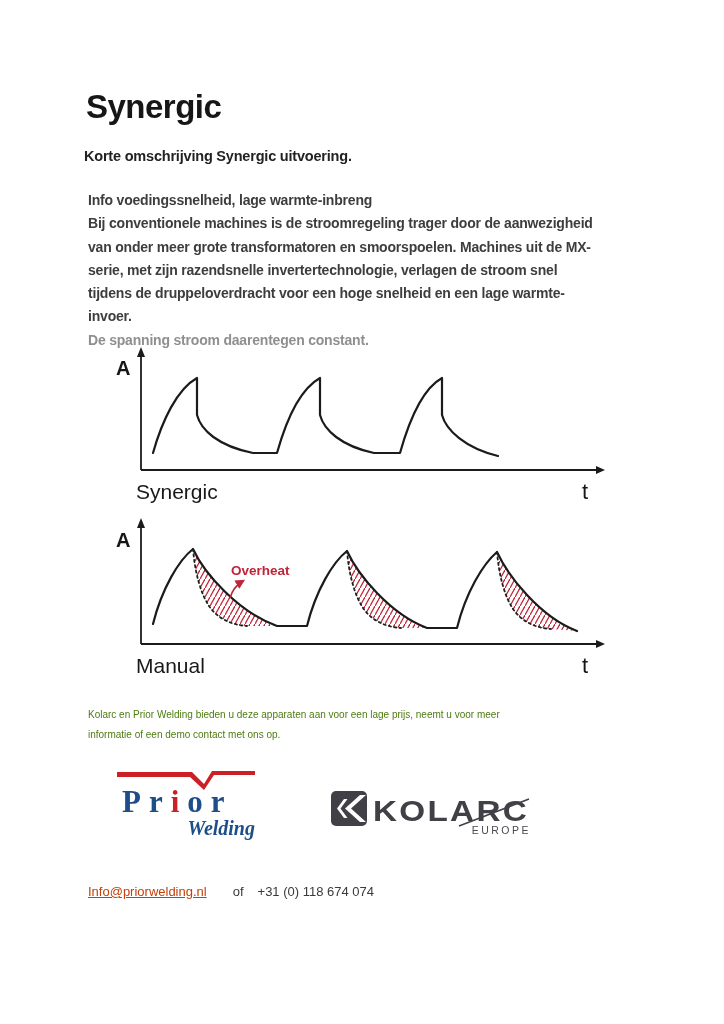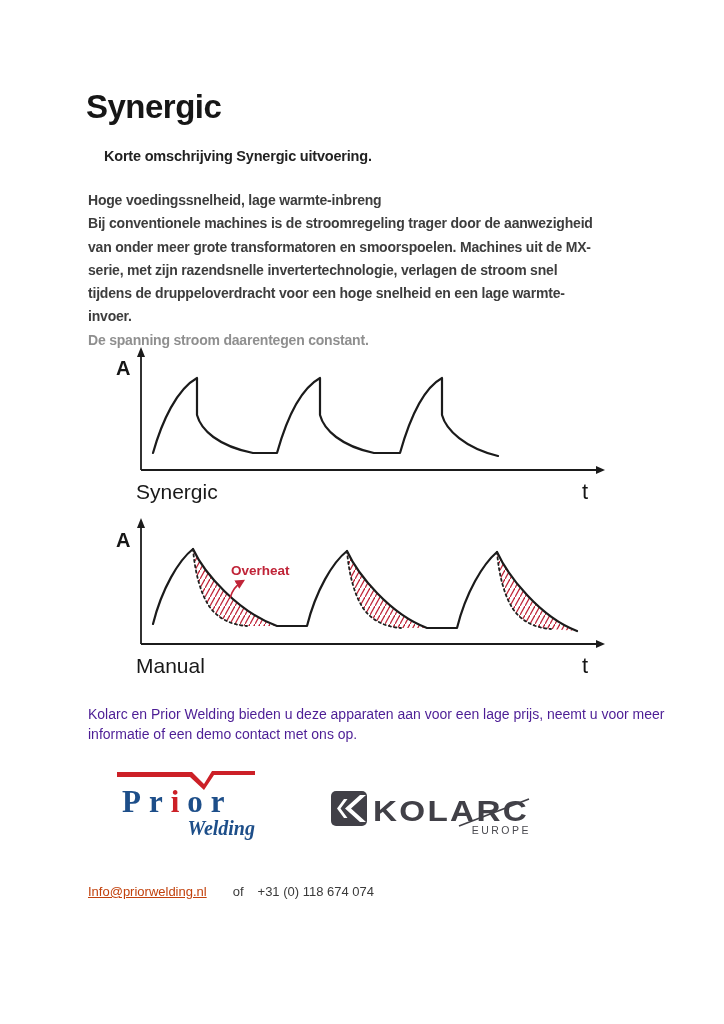--- a/index.html
+++ b/index.html
@@ -9,21 +9,21 @@
     position:relative; width:724px; height:1024px; background:#ffffff;
     overflow:hidden; margin:0 auto;padding-left:20px;
   }
   .abs { position:absolute; }
 
   .title {
     left:86px; top:88px; font-size:33px; font-weight:700; color:#161616;
     letter-spacing:-0.5px;
   }
   .subtitle {
-    left:104px; top:148px; font-size:14.5px; font-weight:700; color:#222222;
+    left:84px; top:148px; font-size:14.5px; font-weight:700; color:#222222;
     letter-spacing:-0.2px;
   }
   .intro {
     left:88px; top:189px; font-size:14px; font-weight:700; color:#3d3d3d;
     line-height:23.3px; white-space:pre; letter-spacing:-0.2px;
   }
   .intro .note { color:#8f8f8f; }
 
   .chart { position:absolute; left:100px; }
   .chart1 { top:346px; }
@@ -35,21 +35,21 @@
   .chart .dotted { stroke:#20201f; stroke-width:1.8; fill:none;
                    stroke-dasharray:2.2,3.2; stroke-linecap:round; }
   .chart .hatchfill { stroke:none; }
   .chart .y-label { font-size:20px; font-weight:700; fill:#161616; }
   .chart .t-label { font-size:22px; fill:#161616; }
   .chart .caption { font-size:21px; fill:#191919; }
   .chart .overheat { font-size:13.5px; font-weight:700; }
   .chart .oh-arrow { fill:none; stroke-width:1.6; }
 
   .outro {
-    left:88px; top:705px; font-size:14px; font-weight:400; color:#4c1d95;
+    left:88px; top:705px; font-size:10px; font-weight:400; color:#4d7c0f;
     line-height:19.5px; white-space:pre;
   }
 
   .prior-logo { position:absolute; left:112px; top:766px; }
   .prior-word { font-family:"Liberation Serif", serif; font-weight:700;
                 font-size:31px; letter-spacing:8px; }
   .prior-sub  { font-family:"Liberation Serif", serif; font-weight:700;
                 font-style:italic; font-size:20px; }
   .kolarc-logo { position:absolute; left:329px; top:787px; }
   .kolarc-word { font-weight:700; font-size:29px; letter-spacing:2px; }
@@ -64,21 +64,21 @@
 </style>
 </head>
 <body>
 
 <div class="page">
 
   <div class="abs title">Synergic</div>
 
   <div class="abs subtitle">Korte omschrijving Synergic uitvoering.</div>
 
-  <div class="abs intro"><div>Hoge voedingssnelheid, lage warmte-inbreng</div><div>Bij conventionele machines is de stroomregeling trager door de aanwezigheid
+  <div class="abs intro"><div>Info voedingssnelheid, lage warmte-inbreng</div><div>Bij conventionele machines is de stroomregeling trager door de aanwezigheid
 van onder meer grote transformatoren en smoorspoelen. Machines uit de MX-
 serie, met zijn razendsnelle invertertechnologie, verlagen de stroom snel
 tijdens de druppeloverdracht voor een hoge snelheid en een lage warmte-
 invoer.</div><div class="note">De spanning stroom daarentegen constant.</div></div>
 
   <svg class="chart chart1" width="515" height="160" viewBox="0 0 515 160">
     <line class="axis" x1="41" y1="124" x2="41" y2="7"></line>
     <polygon class="axis-head" points="37,11 41,1 45,11"></polygon>
     <line class="axis" x1="41" y1="124" x2="498" y2="124"></line>
     <polygon class="axis-head" points="496,120 505,124 496,128"></polygon>

